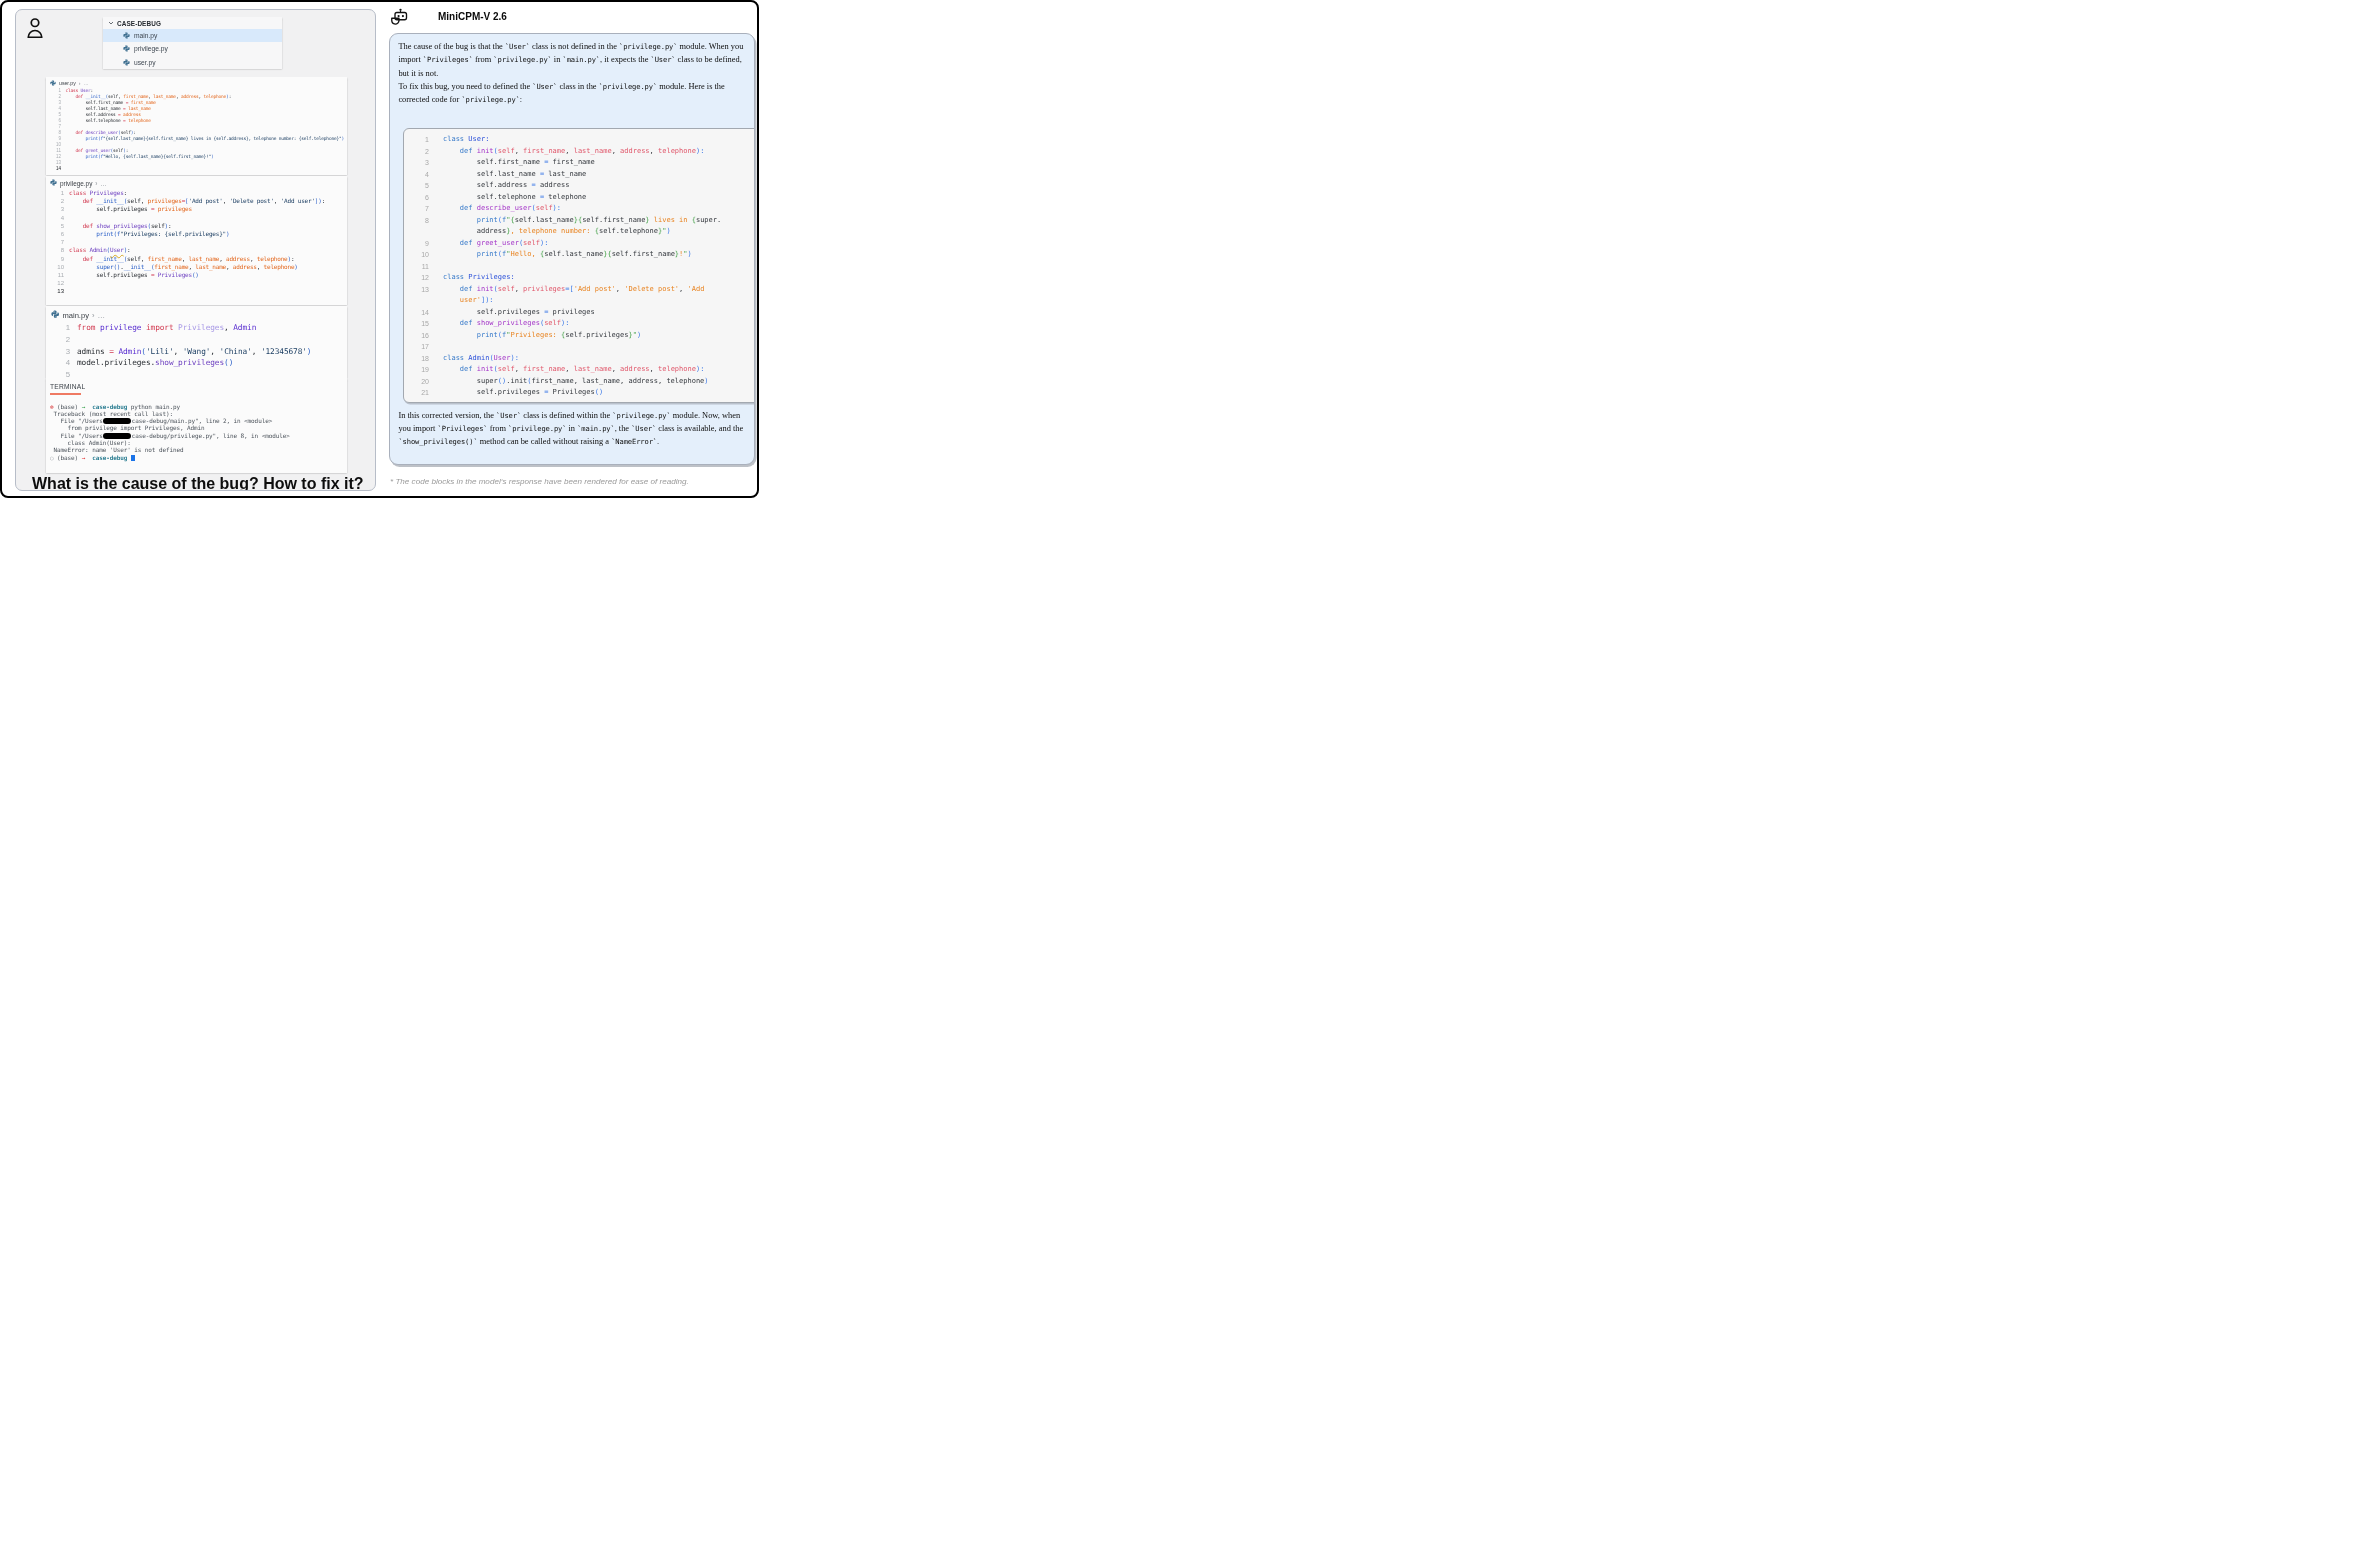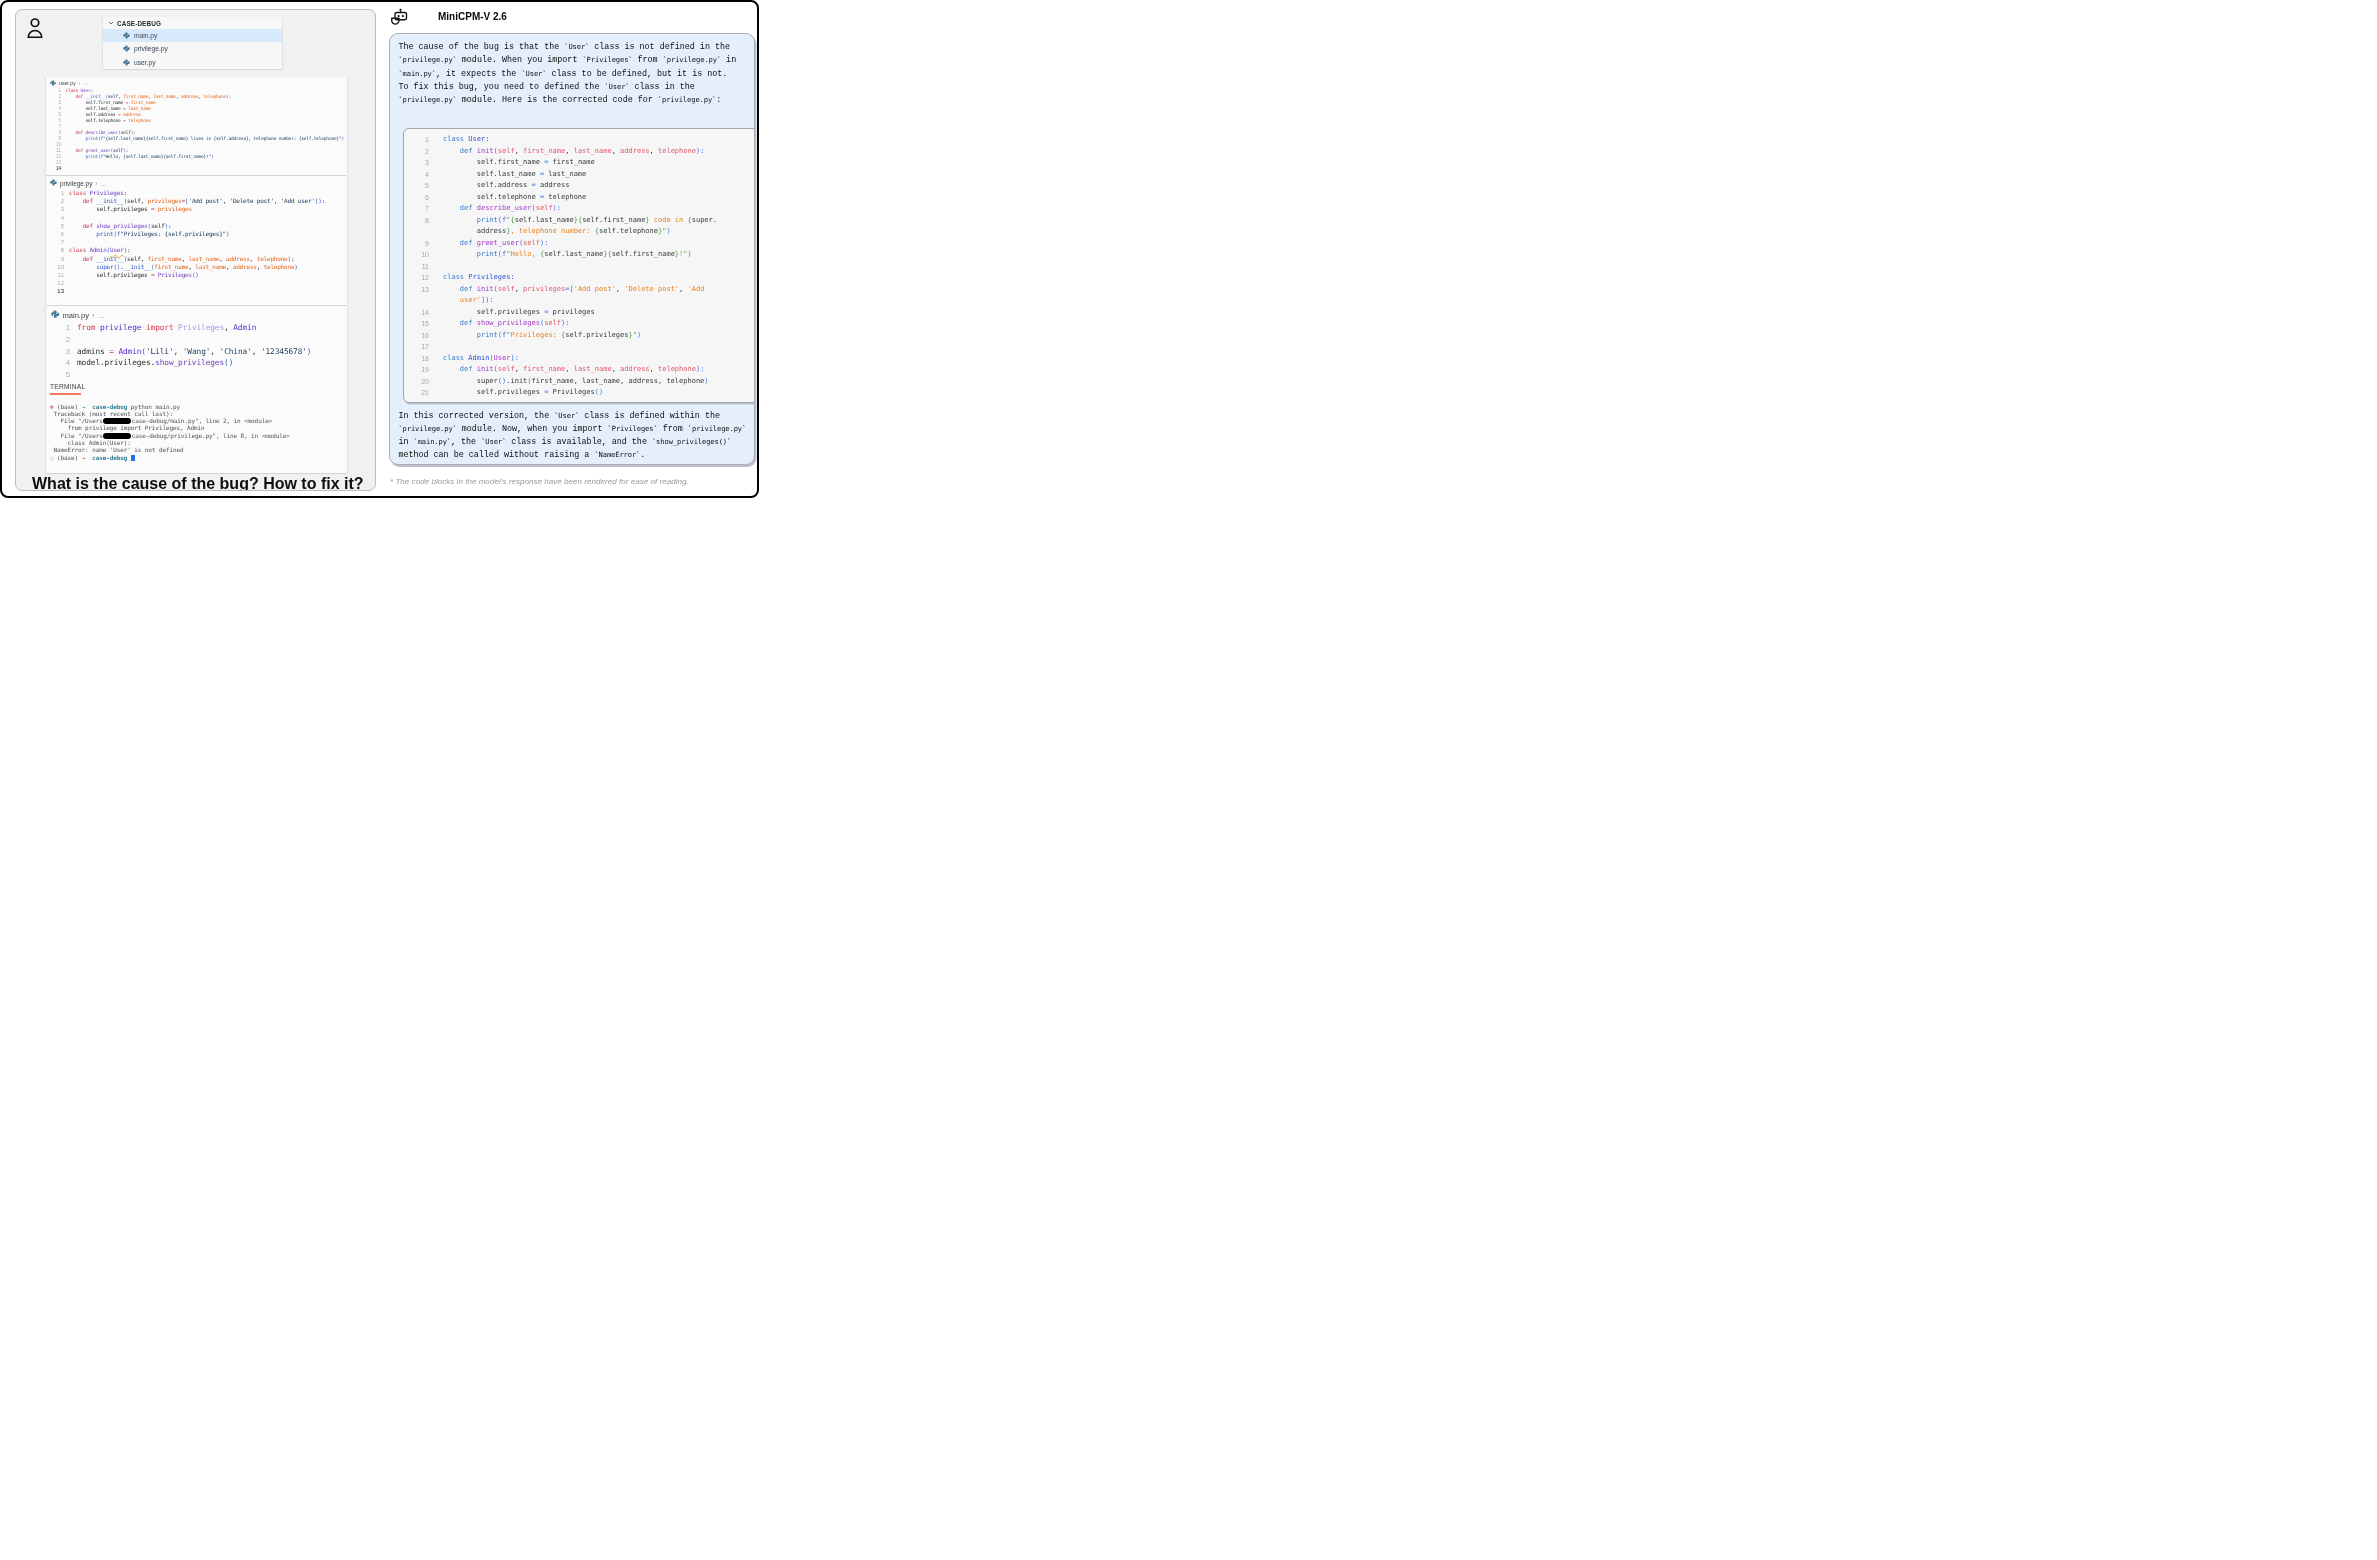--- a/index.html
+++ b/index.html
@@ -64,21 +64,21 @@
 
   
   .robot{position:absolute;left:390px;top:8px;width:19px;height:18px;}
   .model-title{position:absolute;left:414px;top:11px;font-size:10px;font-weight:bold;color:#0b0b0b;margin-left:24px;}
   .bubble{position:absolute;left:389px;top:33px;width:366px;height:432px;background:#e4effb;
           border:1px solid #a9b0bc;border-radius:9px;box-shadow:1.5px 2px 0 rgba(145,152,162,.6);
           box-sizing:border-box;overflow:hidden;}
   .ptext{position:absolute;left:8.4px;width:349px;font-size:8.4px;line-height:12.3px;color:#0c0c0c;}
   .p1{top:6px;}
   .p2{top:375px;line-height:12px;}
-  .itext{font-family:Liberation Mono, monospace;}
+  .itext{font-family:Liberation Serif, serif;}
   .icode{font-family:"DejaVu Sans Mono",monospace;font-size:7.1px;letter-spacing:-0.1px;}
   .code-card{position:absolute;left:13px;top:94px;width:395px;height:275px;background:#f6f6f6;
              border:1px solid #a2a8b0;border-radius:6px;box-shadow:1px 1.5px 0 rgba(150,155,165,.55);
              box-sizing:border-box;overflow:hidden;padding-top:5px;}
   .code-card .code-area{font-size:7px;line-height:11.5px;padding-left:6px;}
   .code-card .ln{width:19px;padding-right:14px;color:#a8a8a8;}
   .footnote{position:absolute;left:390px;top:477px;font-size:8.1px;font-style:italic;color:#9a9a9a;}
 </style>
 <style>.tk.lk{color:#d23b52}.tk.lf{color:#6f42c1}.tk.lb{color:#2f63c9}.tk.lo{color:#e3661c}.tk.lp{color:#2b2f34}.tk.ls{color:#1d3f63}.tk.ll{color:#a99ae6}.tk.lv{color:#5a2fd0}.tk.lw{color:#6f42c1}.tk.rk{color:#3679c9}.tk.rc{color:#2b50d9}.tk.rf{color:#a435c8}.tk.rp{color:#e0566a}.tk.rs{color:#e8821e}.tk.rg{color:#43a047}.tk.ro{color:#3b78e7}.tk.rn{color:#33373d}.tk.tp{color:#4d545c}.tk.tt{color:#2e7f93}.tk.ga{color:#2f9e44}.tk.ra{color:#e03131}.tk.xr{color:#d63031}.tk.og{color:#9aa0a6}</style></head>
 <body>
@@ -366,21 +366,21 @@
           <div class="crow">
             <span class="ln">6</span>
             <span class="ct"><span class="tk rn">        self.telephone </span><span class="tk ro">=</span><span class="tk rn"> telephone</span></span>
           </div>
           <div class="crow">
             <span class="ln">7</span>
             <span class="ct"><span class="tk rk">    def </span><span class="tk rf">describe_user</span><span class="tk ro">(</span><span class="tk rp">self</span><span class="tk ro">):</span></span>
           </div>
           <div class="crow">
             <span class="ln">8</span>
-            <span class="ct"><span class="tk rk">        print</span><span class="tk ro">(</span><span class="tk rk">f</span><span class="tk rg">"{</span><span class="tk rn">self.last_name</span><span class="tk rg">}{</span><span class="tk rn">self.first_name</span><span class="tk rg">}</span><span class="tk rs"> code in </span><span class="tk rg">{</span><span class="tk rn">super.</span></span>
+            <span class="ct"><span class="tk rk">        print</span><span class="tk ro">(</span><span class="tk rk">f</span><span class="tk rg">"{</span><span class="tk rn">self.last_name</span><span class="tk rg">}{</span><span class="tk rn">self.first_name</span><span class="tk rg">}</span><span class="tk rs"> lives in </span><span class="tk rg">{</span><span class="tk rn">super.</span></span>
           </div>
           <div class="crow">
             <span class="ln"></span>
             <span class="ct"><span class="tk rn">        address</span><span class="tk rg">}</span><span class="tk rs">, telephone number: </span><span class="tk rg">{</span><span class="tk rn">self.telephone</span><span class="tk rg">}"</span><span class="tk ro">)</span></span>
           </div>
           <div class="crow">
             <span class="ln">9</span>
             <span class="ct"><span class="tk rk">    def </span><span class="tk rf">greet_user</span><span class="tk ro">(</span><span class="tk rp">self</span><span class="tk ro">):</span></span>
           </div>
           <div class="crow">

